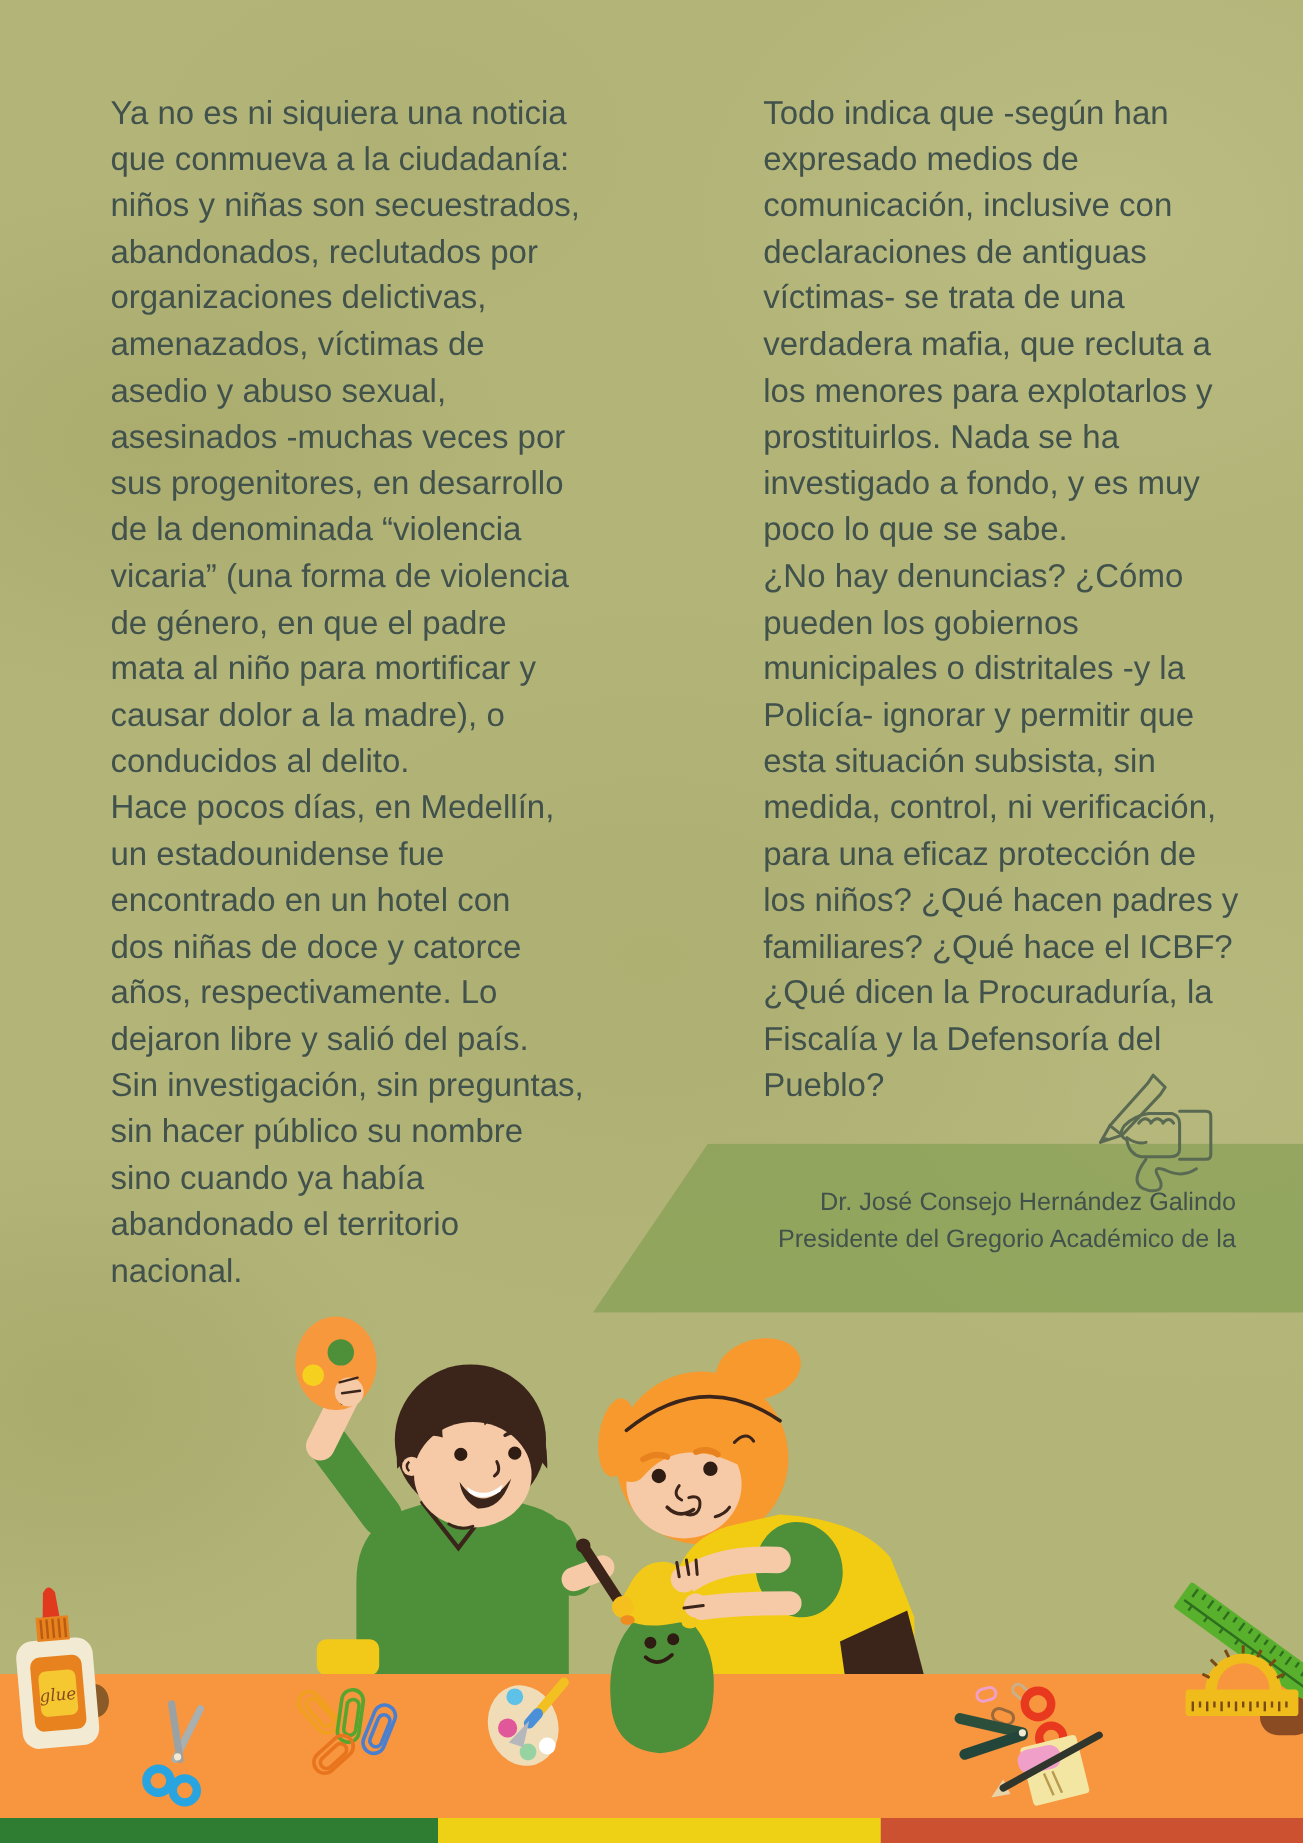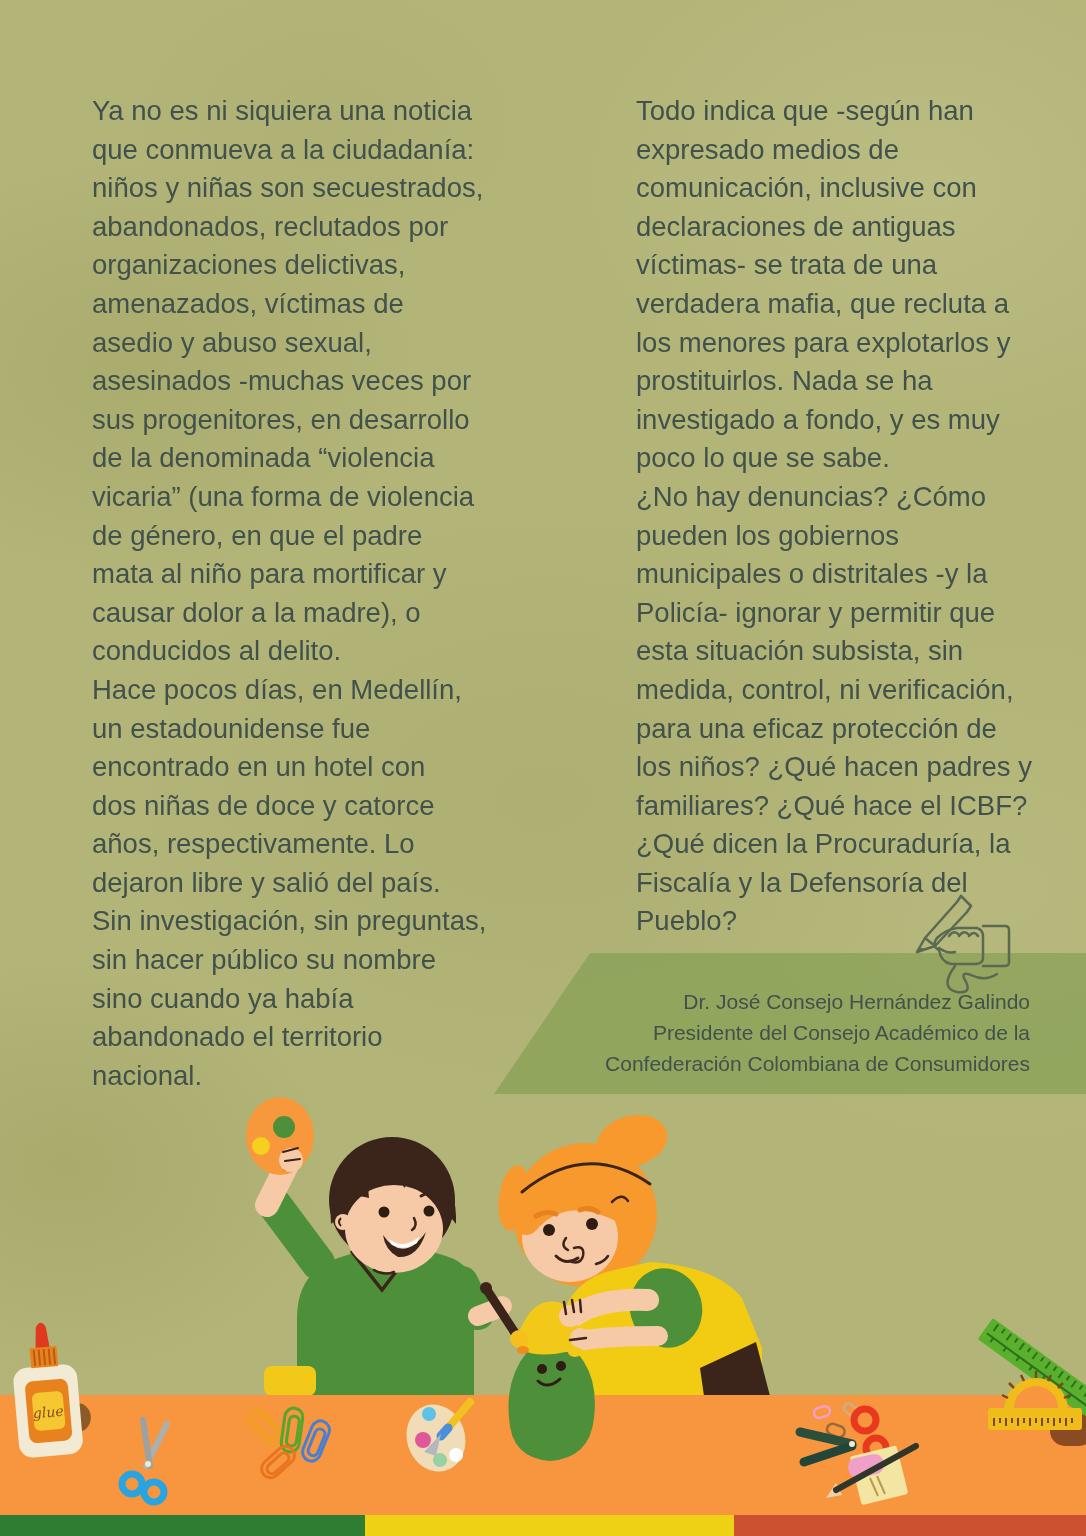--- a/index.html
+++ b/index.html
@@ -14,21 +14,21 @@
     position:absolute;inset:0;pointer-events:none;
     background:
       radial-gradient(420px 300px at 12% 24%, rgba(140,140,70,0.20), transparent 70%),
       radial-gradient(500px 380px at 85% 12%, rgba(218,218,165,0.22), transparent 70%),
       radial-gradient(620px 430px at 50% 52%, rgba(150,150,80,0.14), transparent 70%),
       radial-gradient(380px 300px at 6% 76%, rgba(128,130,58,0.18), transparent 70%),
       radial-gradient(520px 400px at 92% 58%, rgba(205,205,148,0.16), transparent 70%),
       radial-gradient(300px 220px at 30% 8%, rgba(160,160,90,0.12), transparent 70%);
   }
   .col{
-    position:absolute;top:92px;width:494px;
+    position:absolute;top:75px;width:494px;
     margin:0;
     white-space:pre-line;
     font-size:27.5px;line-height:38.6px;
     color:var(--text,#41514b);
   }
   .col.left{left:92px;}
   .col.right{left:592px;margin-left:44px;}
   .sig-band{
     position:absolute;left:494px;top:953px;width:592px;height:141px;
     background:var(--signature_band,rgba(121,153,72,0.55));
@@ -106,22 +106,21 @@
       <path d="M20,52 L12,66 L30,60 Z M12,66 L17,63"></path>
       <path d="M34,64 Q26,60 32,52 Q40,44 52,42 L72,42 Q78,44 78,50 L78,72 Q78,78 70,78 L46,78 Q36,76 34,64 Z"></path>
       <path d="M44,50 q5,-7 10,-1 M54,50 q5,-7 10,-1 M64,50 q5,-6 9,0 M34,62 q8,6 16,4"></path>
       <path d="M78,40 L100,40 Q104,40 104,44 L104,76 Q104,80 100,80 L78,80"></path>
       <path d="M50,80 Q34,102 52,106 Q68,108 60,94 Q55,85 66,89 Q80,96 92,88"></path>
     </g>
   </svg>
 
   <div class="signature">
     <div>Dr. José Consejo Hernández Galindo</div>
-    <div>Presidente del Consejo Académico de la</div>
-    <div>Confederación Colombiana de Consumidores</div>
+    <div>Presidente del Gregorio Académico de la</div>
   </div>
 
   <svg class="illustration" width="1086" height="446" viewBox="0 1090 1086 446">
 
     <g>
       <path d="M274,1204 L318,1263" stroke="var(--sweater_green)" stroke-width="34" stroke-linecap="round" fill="none"></path>
       <path d="M291,1157 L267,1205" stroke="var(--skin)" stroke-width="24" stroke-linecap="round" fill="none"></path>
       <ellipse cx="280" cy="1136" rx="34" ry="39" fill="var(--palette_orange)"></ellipse>
       <circle cx="284" cy="1127" r="11" fill="var(--sweater_green)"></circle>
       <circle cx="261" cy="1146" r="9" fill="#f5d01e"></circle>

